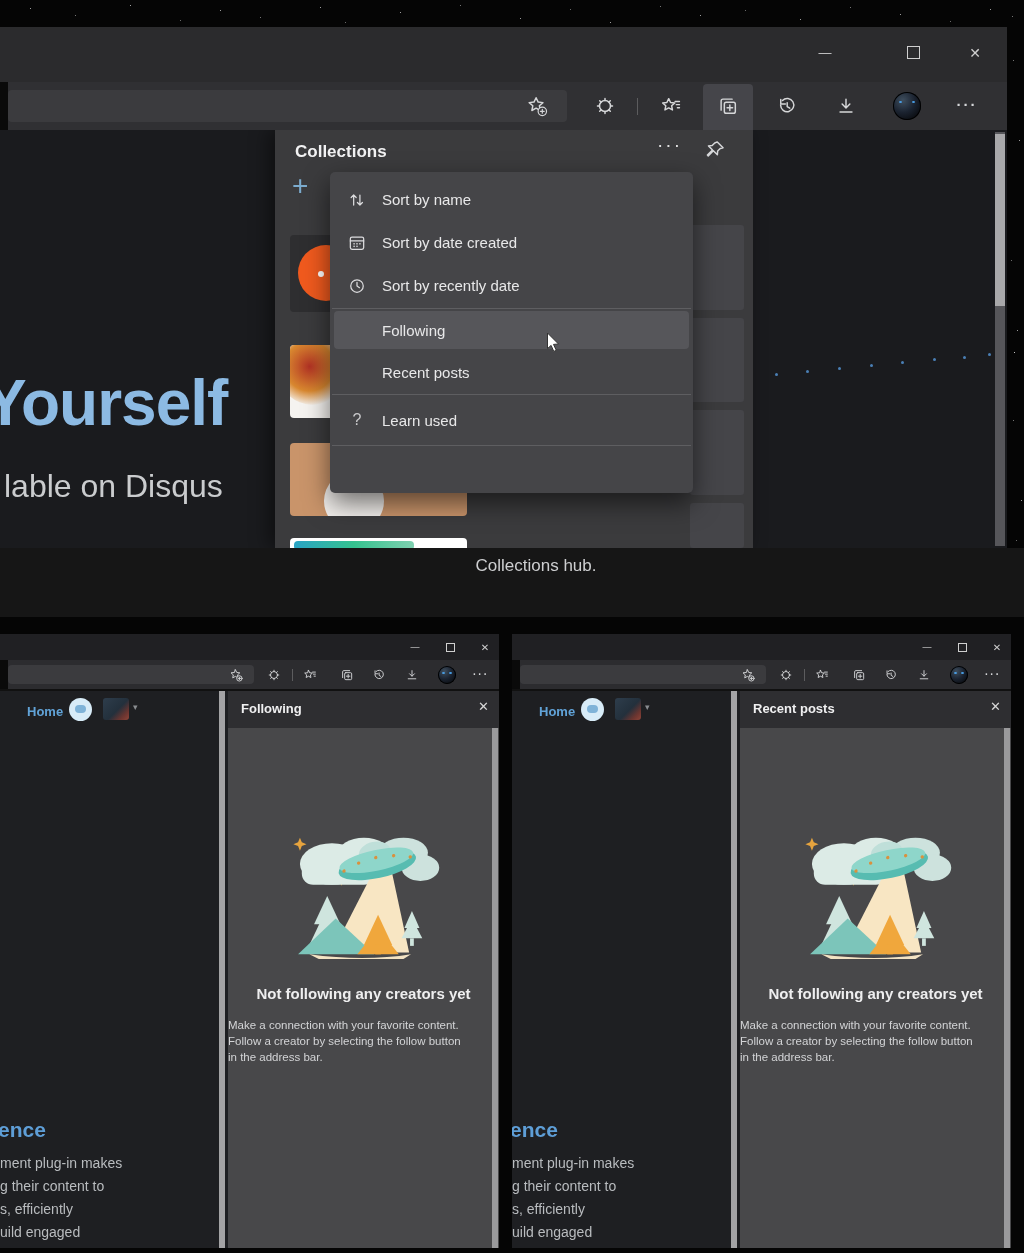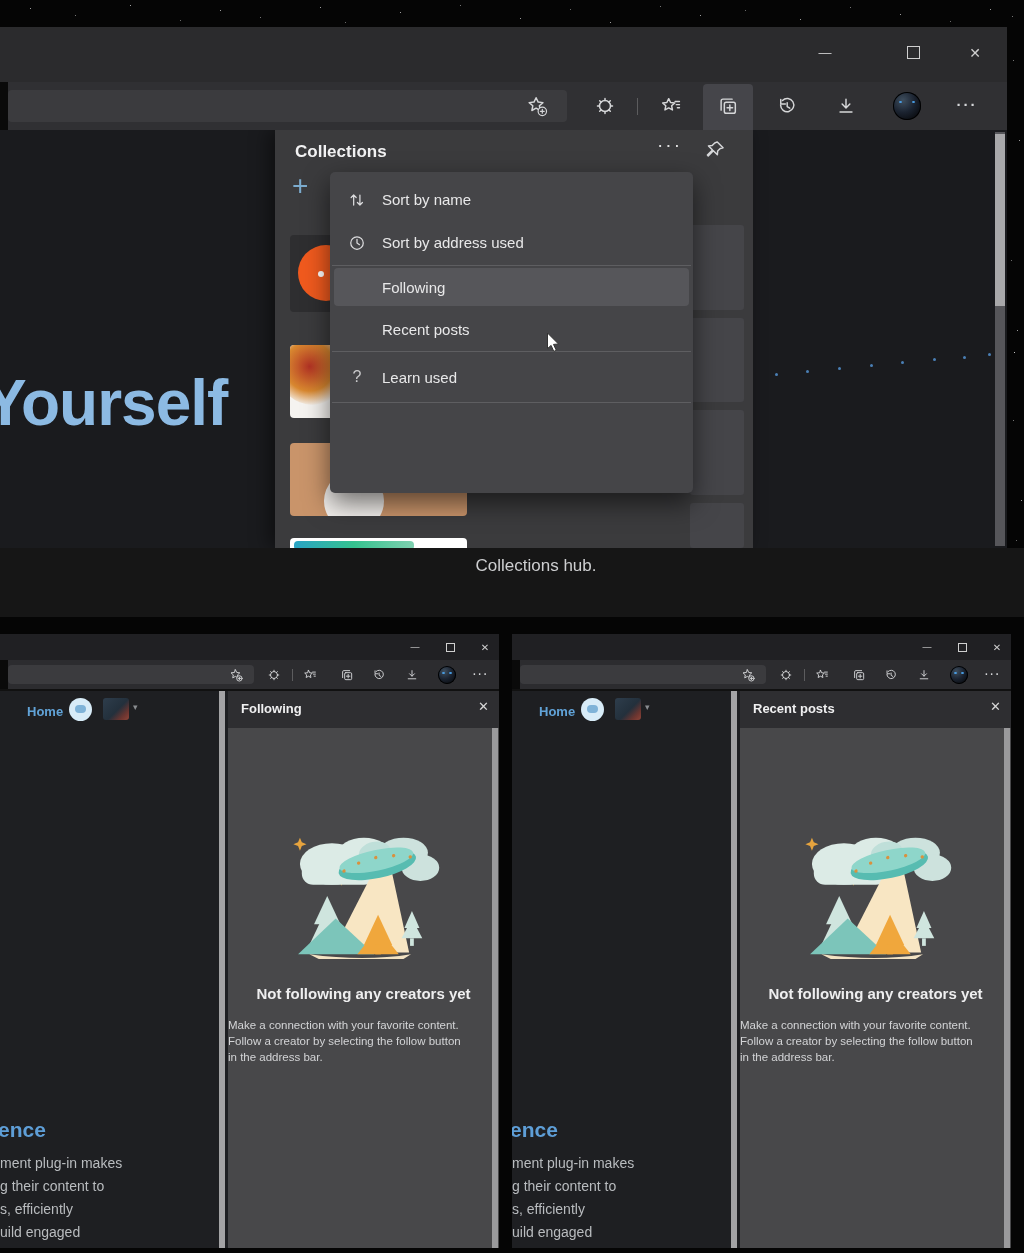--- a/index.html
+++ b/index.html
@@ -193,20 +193,21 @@
         <i style="left:6px;top:9px;"></i>
         <i style="left:19px;top:9px;"></i>
       </div>
       <div class="tbi dots3" style="left:952px;top:11px;width:30px;height:22px;font-size:15px;">
           <span>···</span>
         </div>
     </div>
 
     <div class="page-top">
       <div class="headline" style="left:-16px;top:236px;">Yourself</div>
+      <div class="subline" style="left:4px;top:338px;">lable on Disqus</div>
 
       <div class="bluedot" style="left:775px;top:243px;"></div>
       <div class="bluedot" style="left:806px;top:240px;"></div>
       <div class="bluedot" style="left:838px;top:237px;"></div>
       <div class="bluedot" style="left:870px;top:234px;"></div>
       <div class="bluedot" style="left:901px;top:231px;"></div>
       <div class="bluedot" style="left:933px;top:228px;"></div>
       <div class="bluedot" style="left:963px;top:226px;"></div>
       <div class="bluedot" style="left:988px;top:223px;"></div>
 
@@ -248,25 +249,41 @@
               <svg class="m-icon" width="20" height="20" viewBox="0 0 24 24">
                   <path d="M8 18V6M5 9l3-3 3 3"></path>
                   <path d="M15.5 6v12M12.5 15l3 3 3-3"></path>
                 </svg>
             </span>
             <span class="lb">Sort by name</span>
           </div>
           <div class="mi">
             <span class="ic">
               <svg class="m-icon" width="20" height="20" viewBox="0 0 24 24">
+                  <rect x="4" y="5" width="16" height="14.5" rx="2"></rect>
+                  <path d="M4 9.5h16"></path>
+                  <g fill="#dcdcde" stroke="none">
+                    <circle cx="8.5" cy="13" r="1"></circle>
+                    <circle cx="12" cy="13" r="1"></circle>
+                    <circle cx="15.5" cy="13" r="1"></circle>
+                    <circle cx="8.5" cy="16" r="1"></circle>
+                    <circle cx="12" cy="16" r="1"></circle>
+                  </g>
+                </svg>
+            </span>
+            <span class="lb">Sort by date created</span>
+          </div>
+          <div class="mi">
+            <span class="ic">
+              <svg class="m-icon" width="20" height="20" viewBox="0 0 24 24">
                   <circle cx="12" cy="12" r="7.5"></circle>
                   <path d="M12 7.5v4.5l3 2"></path>
                 </svg>
             </span>
-            <span class="lb">Sort by address used</span>
+            <span class="lb">Sort by recently date</span>
           </div>
           <div class="msep"></div>
           <div class="mi mi-hl">
             <span class="lb" style="left:48px;">Following</span>
           </div>
           <div class="mi" style="height:42px;">
             <span class="lb">Recent posts</span>
           </div>
           <div class="msep"></div>
           <div class="mi" style="height:48px;">

